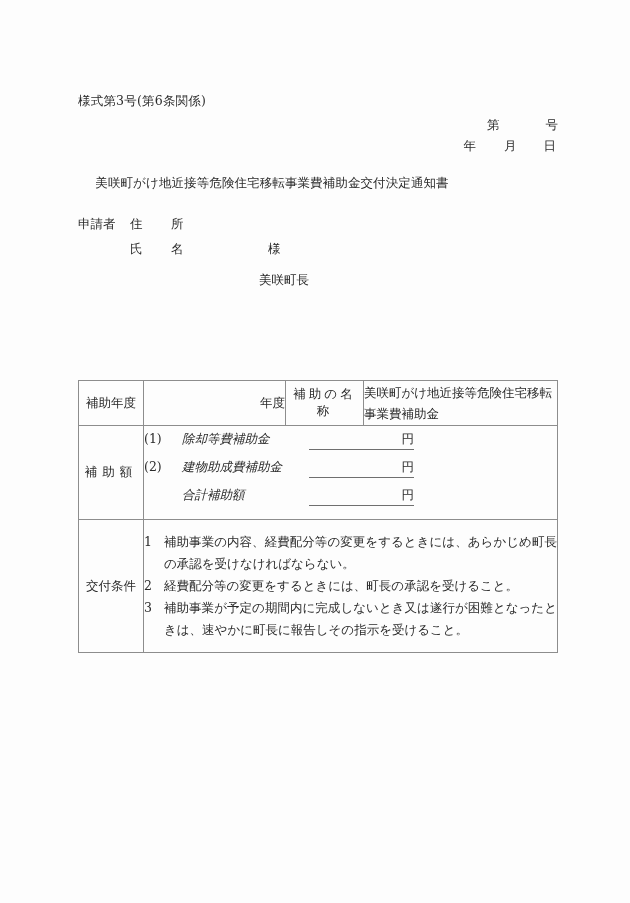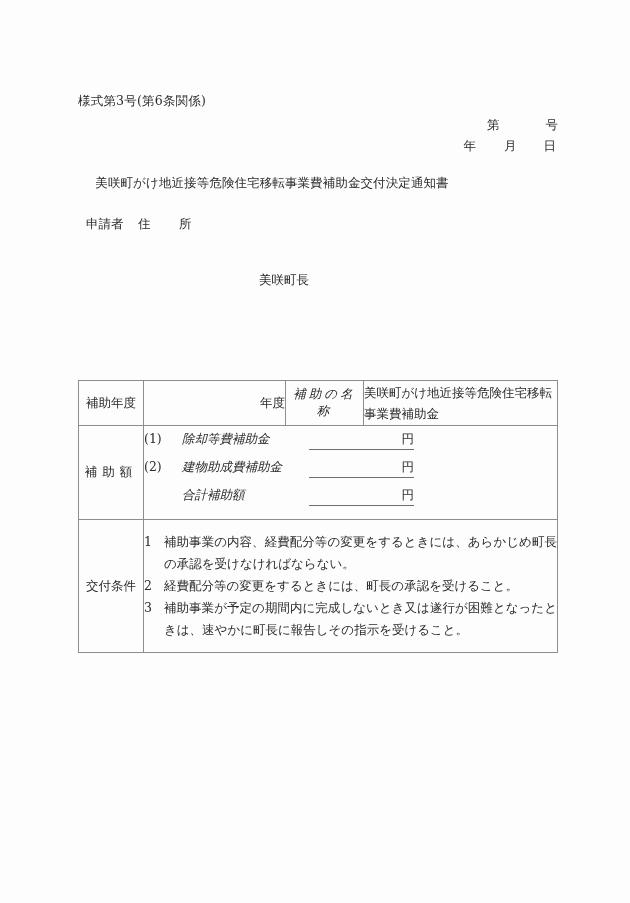--- a/index.html
+++ b/index.html
@@ -74,21 +74,20 @@
   }
   .applicant .ap-row {
     height: 25px;
     display: flex;
     align-items: baseline;
     white-space: nowrap;
   }
   .ap-label {
     display: inline-block;
     width: 52px;
-    margin-left: 8px;
   }
   .ap-field {
     display: inline-block;
     width: 44px;
     letter-spacing: 8px;
   }
   .ap-sama {
     display: inline-block;
     margin-left: 94px;
   }
@@ -164,21 +163,20 @@
   .head-year {
     text-align: right;
     padding-right: 9px;
     font-size: 12.5px;
   }
   .head-name {
     text-align: center;
     letter-spacing: 3px;
     padding-left: 3px;
     font-size: 12.5px;
-    font-style: italic;
   }
   .head-value {
     padding: 4px 5px 4px 7px;
     line-height: 21px;
     font-size: 12.5px;
     vertical-align: top;
   }
 
   
   .row-amount td { height: 93px; }
@@ -257,20 +255,25 @@
     </div>
   </div>
 
   <div class="doc-title">美咲町がけ地近接等危険住宅移転事業費補助金交付決定通知書</div>
 
   <div class="applicant">
     <div class="ap-row">
       <span class="ap-label">申請者</span>
       <span class="ap-field">住　所</span>
     </div>
+    <div class="ap-row">
+      <span class="ap-label"></span>
+      <span class="ap-field">氏　名</span>
+      <span class="ap-sama">様</span>
+    </div>
   </div>
 
   <div class="issuer">美咲町長</div>
 
 
   <table class="grid">
     <tbody>
       <tr class="row-head">
         <td class="c-label head-label">補助年度</td>
         <td class="c-mid head-year">年度</td>

